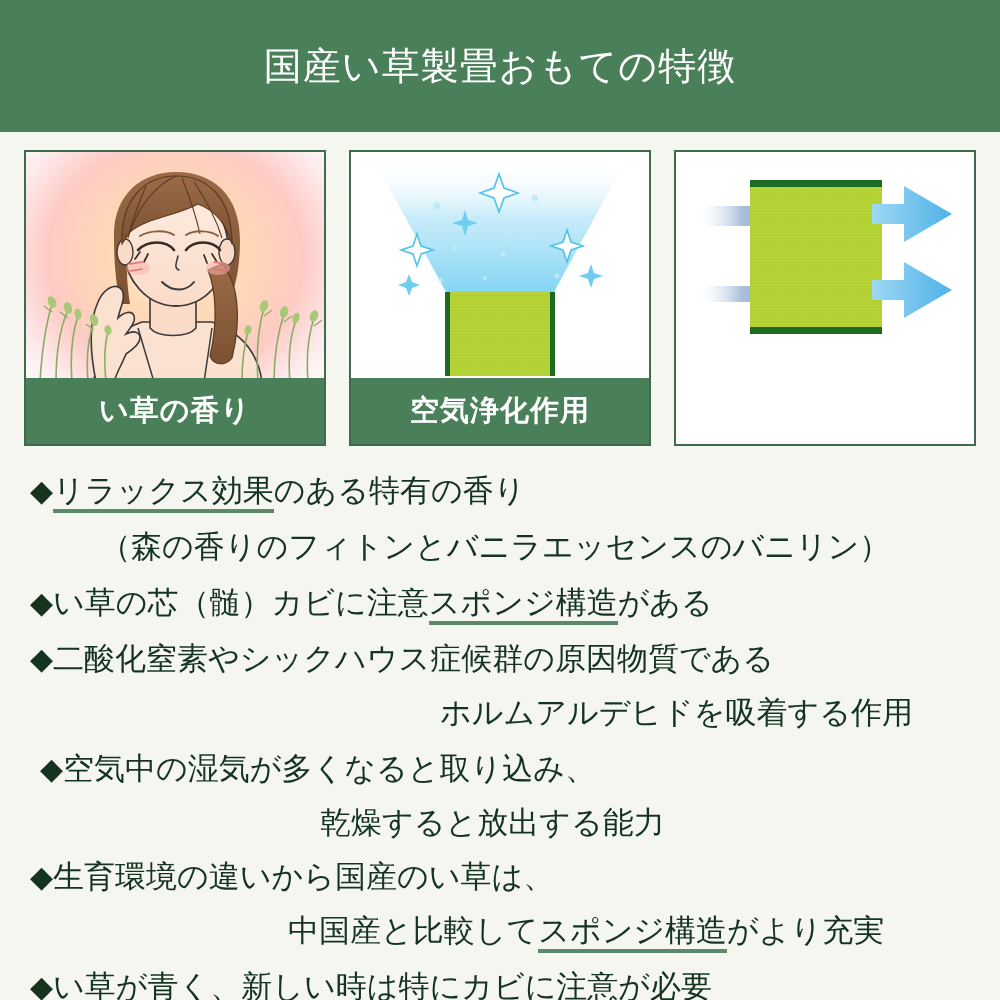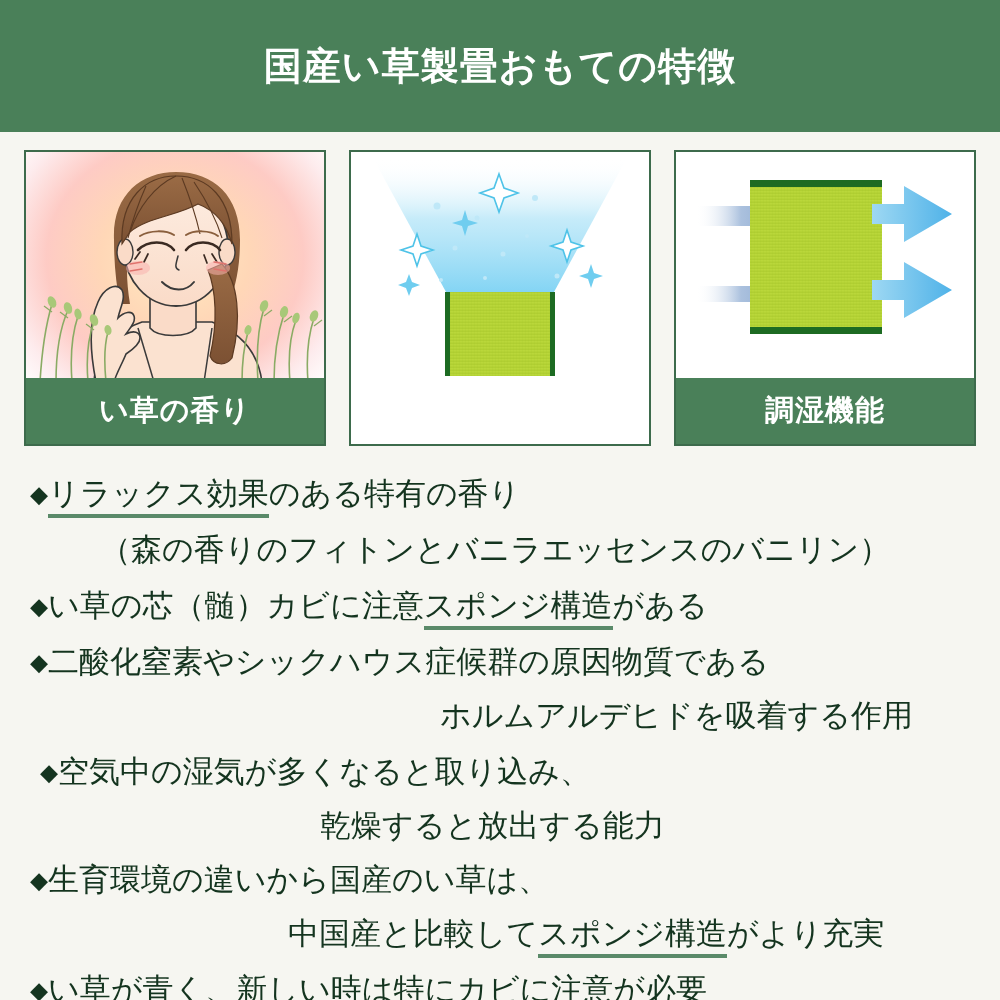--- a/index.html
+++ b/index.html
@@ -12,21 +12,21 @@
   #page { position:relative; width:1000px; height:1000px; background:#f6f6f1; }
 
   
   .banner {
     position:absolute; left:0; top:0; width:1000px; height:132px;
     background:#4a8059;
     display:flex; flex-direction:column;
     align-items:center; justify-content:center;
   }
   .banner-line {
-    color:#ffffff; font-weight:bold;
+    color:#ffffff; font-weight:normal;
     font-size:38px; line-height:48px; letter-spacing:1px;
     text-align:center; white-space:nowrap;
   }
 
   
   .cards { position:absolute; left:0; top:150px; width:1000px; height:300px; }
   .card {
     position:absolute; top:0; width:302px; height:296px;
     border:2px solid #3d6b4c; background:#ffffff;
     overflow:hidden;
@@ -59,22 +59,22 @@
   
   .air-bg { position:absolute; inset:0; background:#fff; }
 
   
   .hum-bg { position:absolute; inset:0; background:#fff; }
 
   
   .list { position:absolute; left:0; top:462px; width:1000px; }
   .line {
     position:absolute; white-space:nowrap;
-    color:#14341f; font-size:31px; line-height:44px;
-    font-family:Liberation Mono, monospace;
+    color:#14341f; font-size:31px; line-height:34px;
+    font-family:Liberation Sans, sans-serif;
   }
   .bullet { color:#14341f; font-size:30px; }
   .hl {
     border-bottom:4px solid #5a8a69;
     padding-bottom:1px;
   }
   .l0 { left:30px;  top:12px;  }
   .l1 { left:100px; top:68px;  }
   .l2 { left:30px;  top:124px; }
   .l3 { left:30px;  top:180px; }
@@ -234,20 +234,21 @@
             <circle cx="184" cy="46" r="3"></circle>
             <circle cx="104" cy="96" r="2.5"></circle>
             <circle cx="152" cy="102" r="2.5"></circle>
             <circle cx="176" cy="84" r="2"></circle>
             <circle cx="206" cy="124" r="2.5"></circle>
             <circle cx="134" cy="126" r="2"></circle>
             <circle cx="90" cy="128" r="2"></circle>
           </g>
         </svg>
       </div>
+      <div class="card-label">空気浄化作用</div>
     </div>
 
     <div class="card" id="card-2">
       <div class="card-art">
         <div class="hum-bg"></div>
         <svg width="298" height="230" viewBox="0 0 298 230" style="position:absolute;left:0;top:0;">
           <defs>
             <linearGradient id="inArrow" x1="0" y1="0" x2="1" y2="0">
               <stop offset="0%" stop-color="#ffffff" stop-opacity="0"></stop>
               <stop offset="45%" stop-color="#9cb6d8" stop-opacity="0.85"></stop>
@@ -271,21 +272,20 @@
           <path d="M20 134 L78 134 L78 118 L120 144 L78 170 L78 150 L20 150 Z" fill="url(#inArrow)"></path>
 
           <rect x="74" y="28" width="132" height="154" fill="url(#weave3)"></rect>
           <rect x="74" y="28" width="132" height="7" fill="#1d6b22"></rect>
           <rect x="74" y="175" width="132" height="7" fill="#1d6b22"></rect>
 
           <path d="M196 52 L228 52 L228 34 L276 62 L228 90 L228 72 L196 72 Z" fill="url(#outArrow)"></path>
           <path d="M196 128 L228 128 L228 110 L276 138 L228 166 L228 148 L196 148 Z" fill="url(#outArrow)"></path>
         </svg>
       </div>
-      <div class="card-label">調湿機能</div>
     </div>
 
   </div>
 
   <div class="list">
 
     <div class="line l0">
       <span class="bullet">◆</span><span class="hl">リラックス効果</span><span>のある特有の香り</span>
     </div>
 

